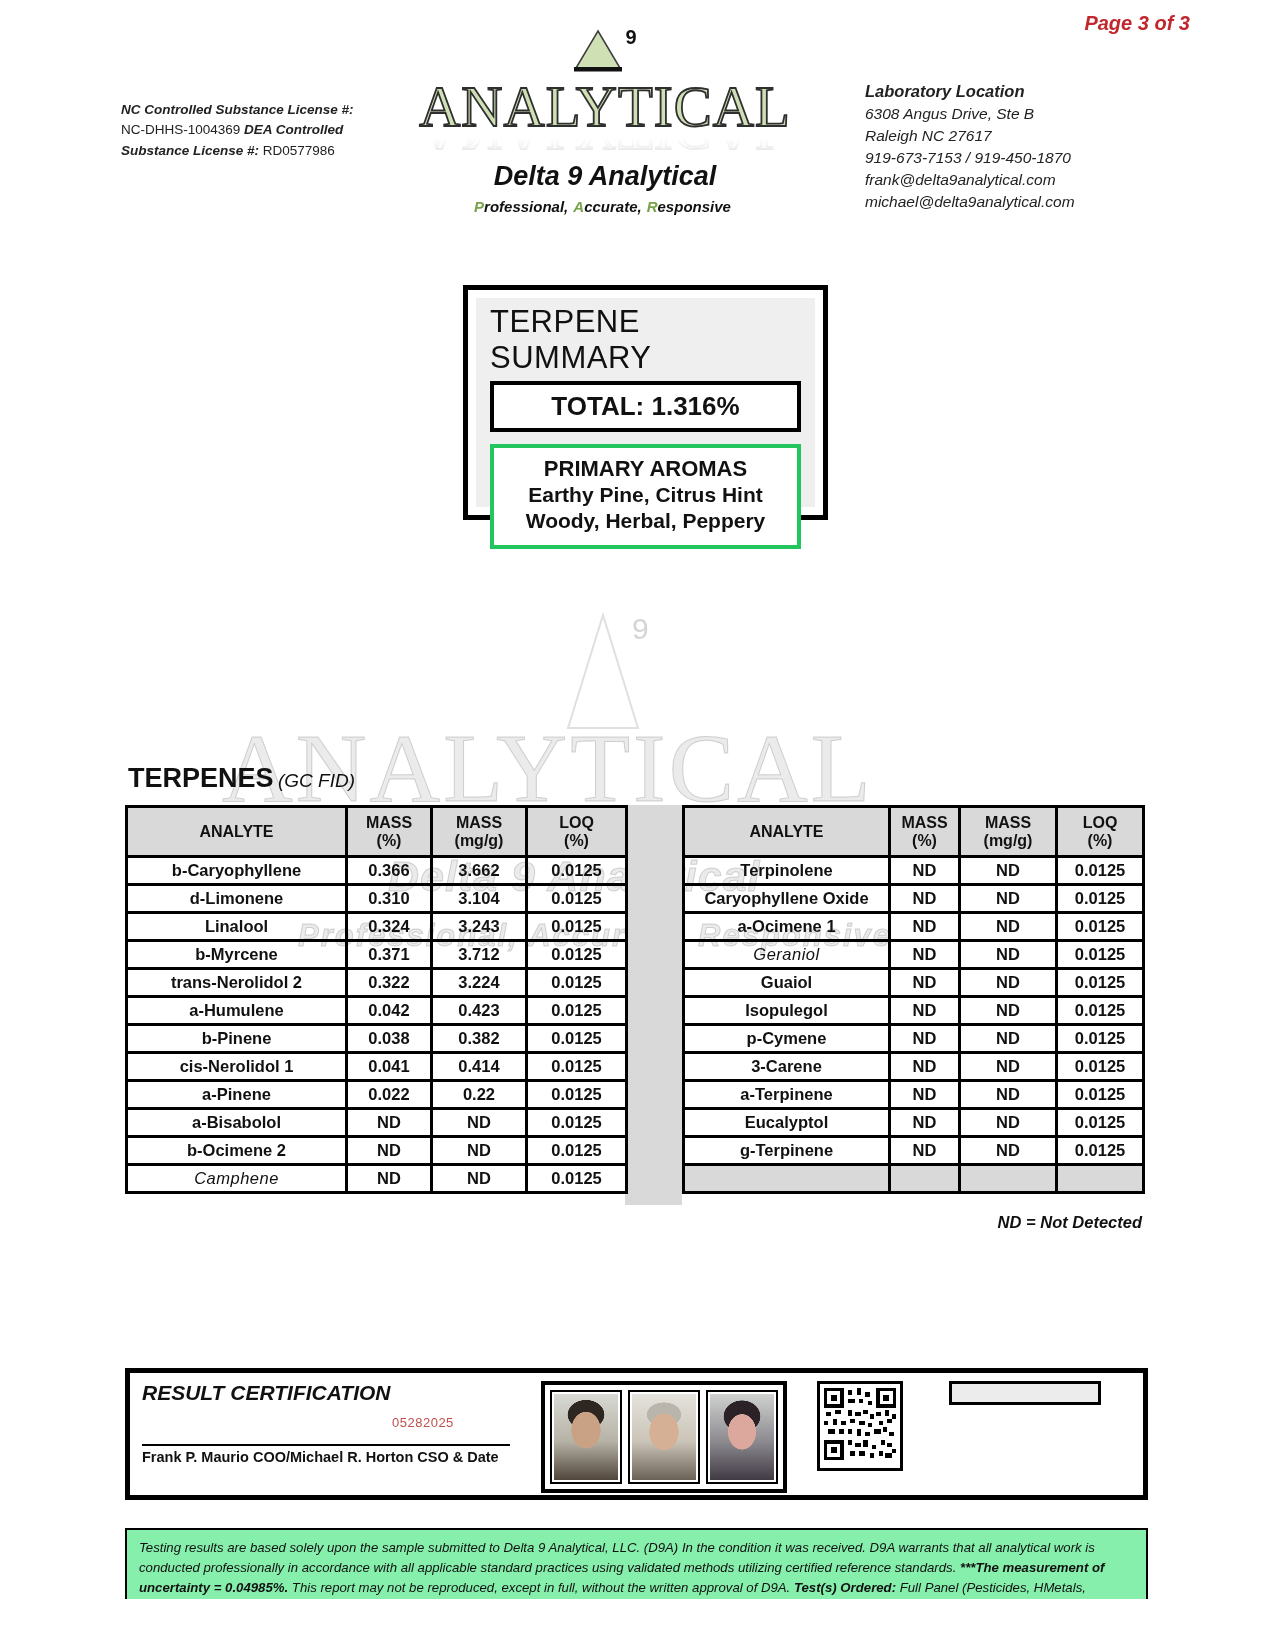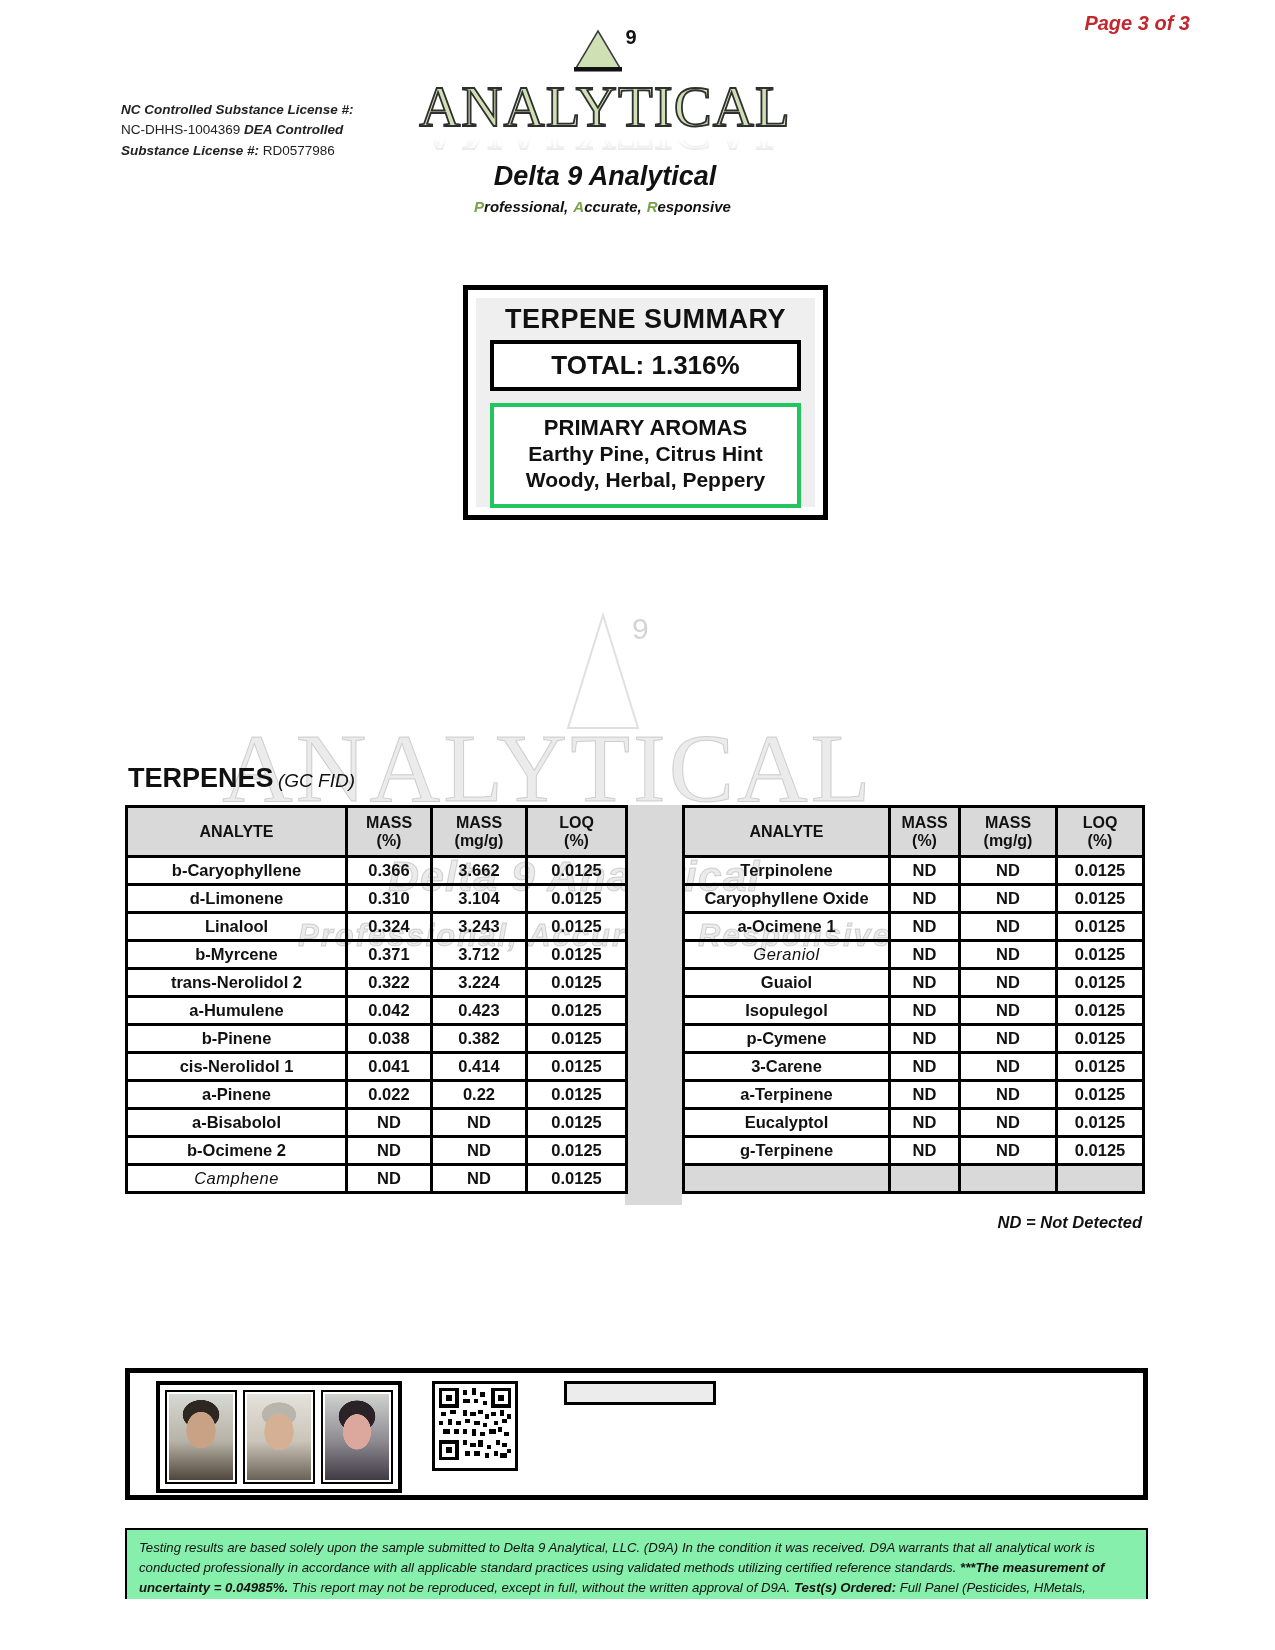--- a/index.html
+++ b/index.html
@@ -28,21 +28,21 @@
   .tag-part { margin-right:5px; }
   .tag-lead { color:#76a349; }
 
   
   .lab { left:865px; top:80px; width:300px; font-size:15.5px; font-style:italic; line-height:1.42; color:#222; }
   .lab-title { font-weight:bold; font-size:16.5px; }
 
   
   .summary-outer { left:463px; top:285px; width:365px; height:235px; border:5px solid #000; background:#fff; padding:8px; }
   .summary-inner { background:#efefef; width:100%; height:100%; padding:6px 14px; }
-  .summary-title { text-align:center; font-size:27px; font-weight:bold; letter-spacing:.5px; }
+  .summary-title { text-align:left; font-size:31px; font-weight:normal; letter-spacing:.5px; }
   .total-box { margin-top:5px; border:4px solid #000; background:#fff; text-align:center;
                font-size:26px; font-weight:bold; padding:6px 0; }
   .aromas-box { margin-top:12px; border:4px solid #22c55e; background:#fff; text-align:center; padding:8px 0 10px; }
   .aromas-title { font-size:22px; font-weight:bold; }
   .aroma-line { font-size:21px; font-weight:bold; line-height:1.25; }
 
   
   .wm { color:rgba(130,130,130,0.16); -webkit-text-stroke:1px rgba(120,120,120,0.30); z-index:0; white-space:nowrap; }
   .wm-word { left:222px; top:712px; font-family:"Liberation Serif", serif; font-size:98px; letter-spacing:3px; }
   .wm-name { left:388px; top:852px; font-size:43px; font-weight:bold; font-style:italic; letter-spacing:1px; }
@@ -119,20 +119,28 @@
         <rect x="1" y="39" width="48" height="4.5" fill="#111"></rect>
       </svg>
       <span class="nine">9</span>
     </div>
     <div class="wordmark">ANALYTICAL</div>
     <div class="wordmark reflect">ANALYTICAL</div>
     <div class="logo-name">Delta 9 Analytical</div>
     <div class="tagline"><span class="tag-part"><span class="tag-lead">P</span><span>rofessional,</span></span><span class="tag-part"><span class="tag-lead">A</span><span>ccurate,</span></span><span class="tag-part"><span class="tag-lead">R</span><span>esponsive</span></span></div>
   </div>
 
+  <div class="abs lab">
+    <div class="lab-title">Laboratory Location</div>
+    <div>6308 Angus Drive, Ste B</div>
+    <div>Raleigh NC 27617</div>
+    <div>919-673-7153 / 919-450-1870</div>
+    <div>frank@delta9analytical.com</div>
+    <div>michael@delta9analytical.com</div>
+  </div>
 
   <div class="abs summary-outer">
     <div class="summary-inner">
       <div class="summary-title">TERPENE SUMMARY</div>
       <div class="total-box">TOTAL: 1.316%</div>
       <div class="aromas-box">
         <div class="aromas-title">PRIMARY AROMAS</div>
         <div class="aroma-line">Earthy Pine, Citrus Hint</div>
         <div class="aroma-line">Woody, Herbal, Peppery</div>
       </div>
@@ -357,20 +365,26 @@
         <td></td>
         <td></td>
         <td></td>
       </tr>
       </tbody>
   </table>
 
   <div class="abs nd-note">ND = Not Detected</div>
 
   <div class="abs cert-box">
+    <div class="cert-col1">
+      <div class="cert-title">RESULT CERTIFICATION</div>
+      <div class="cert-date">05282025</div>
+      <div class="sig-line"></div>
+      <div class="cert-names">Frank P. Maurio COO/Michael R. Horton CSO &amp; Date</div>
+    </div>
     <div class="photos">
       <div class="photo-frame">
           <div class="photo p1"></div>
         </div>
       <div class="photo-frame">
           <div class="photo p2"></div>
         </div>
       <div class="photo-frame">
           <div class="photo p3"></div>
         </div>

